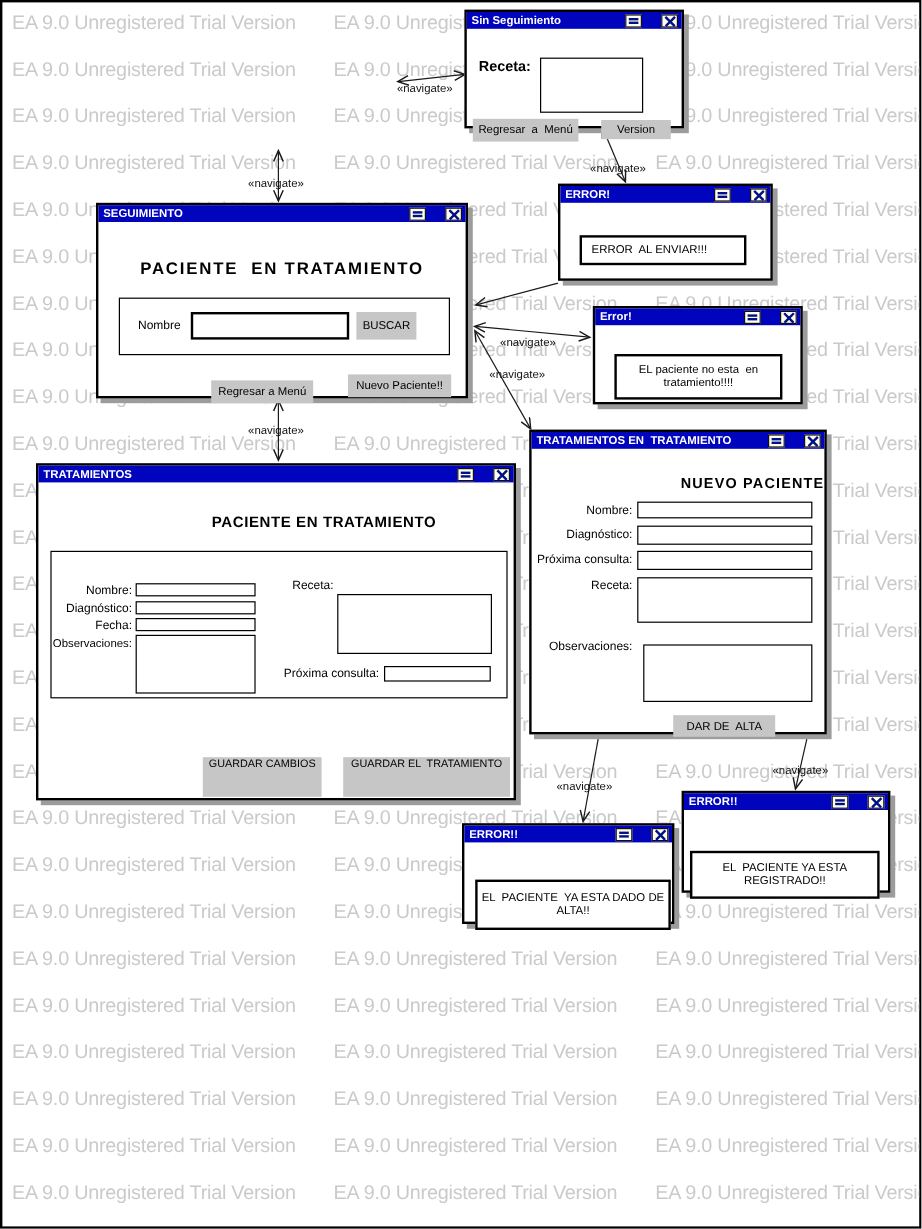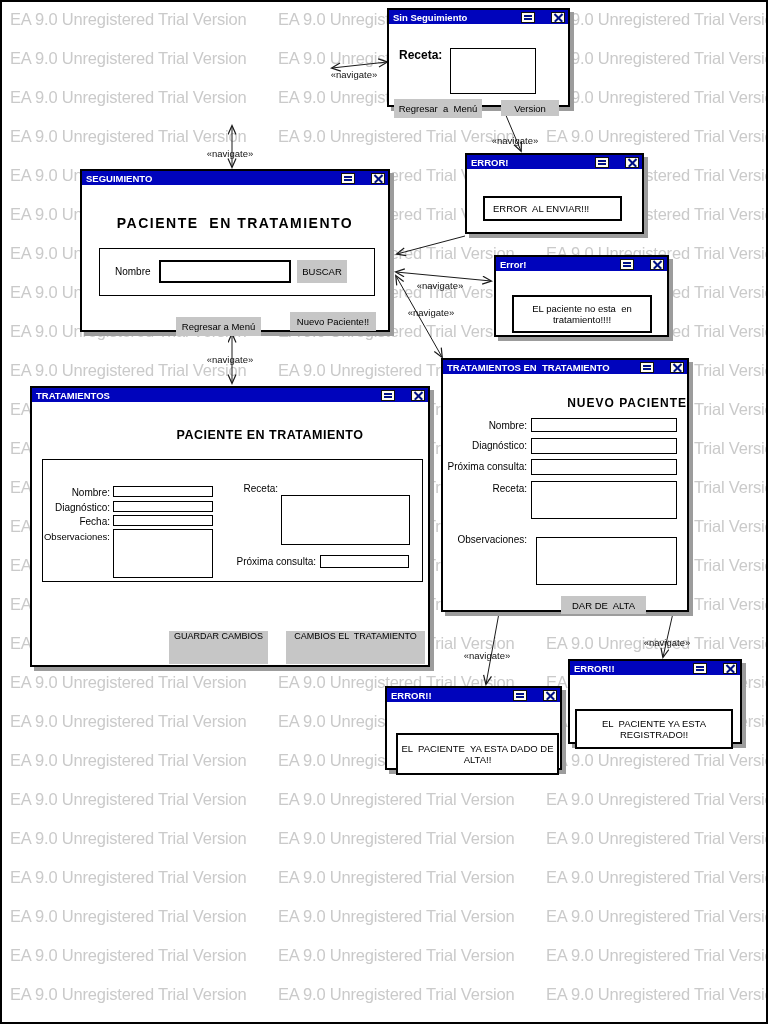--- a/index.html
+++ b/index.html
@@ -277,21 +277,21 @@
         <span class="rlbl" style="left:0;width:67px;top:56px;">Fecha:</span>
         <div class="ibox" style="left:70px;top:55px;width:100px;height:11px;"></div>
         <span class="rlbl" style="left:0;width:67px;top:71px;font-size:9.5px;">Observaciones:</span>
         <div class="ibox" style="left:70px;top:69px;width:100px;height:49px;"></div>
         <span class="rlbl" style="left:170px;width:65px;top:23px;">Receta:</span>
         <div class="ibox" style="left:238px;top:35px;width:129px;height:50px;"></div>
         <span class="rlbl" style="left:160px;width:113px;top:96px;">Próxima consulta:</span>
         <div class="ibox" style="left:277px;top:95px;width:89px;height:13px;"></div>
       </div>
       <div class="gbtn topalign" style="left:137px;top:229px;width:99px;height:33px;font-size:9px;">GUARDAR CAMBIOS</div>
-      <div class="gbtn topalign" style="left:254px;top:229px;width:139px;height:33px;font-size:9px;">CAMBIOS EL  TRATAMIENTO</div>
+      <div class="gbtn topalign" style="left:254px;top:229px;width:139px;height:33px;font-size:9px;">GUARDAR EL  TRATAMIENTO</div>
     </div>
   </div>
 
   <div class="win" style="left:383px;top:684px;width:177px;height:84px;">
     <div class="titlebar">
       <span class="title-text">ERROR!!</span>
       <div class="wb">
           <div class="bar"></div>
           <div class="bar"></div>
         </div>

